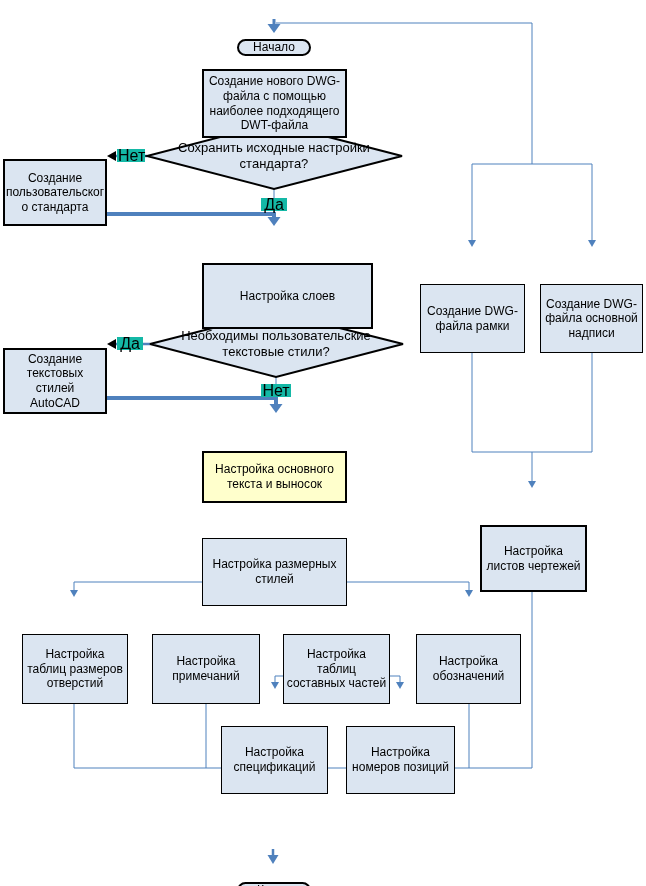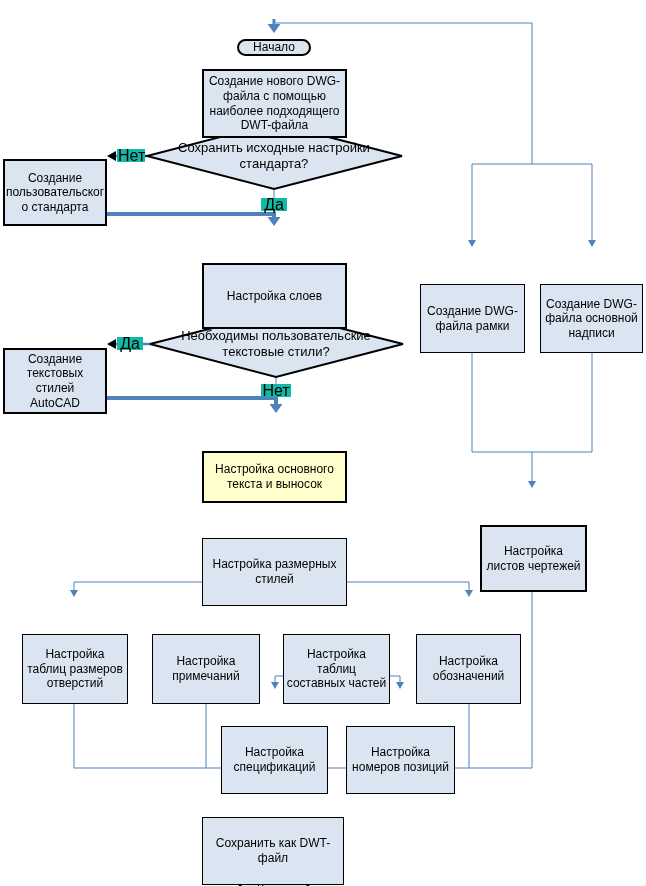--- a/index.html
+++ b/index.html
@@ -94,21 +94,21 @@
   <div class="node pill" style="left:237px;top:3px;width:74px;height:17px">Начало</div>
   <div class="node pill" style="left:237px;top:846px;width:74px;height:17px">Конец</div>
 
   <div class="node b2" style="left:202px;top:33px;width:145px;height:69px">Создание нового DWG-
 файла с помощью
 наиболее подходящего
 DWT-файла</div>
   <div class="node b2" style="left:3px;top:123px;width:104px;height:67px">Создание
 пользовательског
 о стандарта</div>
-  <div class="node b2" style="left:202px;top:227px;width:145px;height:66px">Настройка слоев</div>
+  <div class="node b2" style="left:202px;top:227px;width:171px;height:66px">Настройка слоев</div>
   <div class="node b2" style="left:3px;top:312px;width:104px;height:66px">Создание
 текстовых стилей
 AutoCAD</div>
   <div class="node b2 hl" style="left:202px;top:415px;width:145px;height:52px">Настройка основного
 текста и выносок</div>
   <div class="node" style="left:202px;top:502px;width:145px;height:68px">Настройка размерных
 стилей</div>
 
   <div class="dtext" style="left:160px;top:132px;width:228px;height:48px">Сохранить исходные настройки
 стандарта?</div>
@@ -129,22 +129,20 @@
 таблиц
 составных частей</div>
   <div class="node" style="left:416px;top:598px;width:105px;height:70px">Настройка
 обозначений</div>
 
   <div class="node" style="left:221px;top:690px;width:107px;height:68px">Настройка
 спецификаций</div>
   <div class="node" style="left:346px;top:690px;width:109px;height:68px">Настройка
 номеров позиций</div>
 
-  <div class="node" style="left:202px;top:781px;width:142px;height:68px">Сохранить как DWT-
-файл</div>
 
   <div class="node" style="left:420px;top:248px;width:105px;height:69px">Создание DWG-
 файла рамки</div>
   <div class="node" style="left:540px;top:248px;width:103px;height:69px">Создание DWG-
 файла основной
 надписи</div>
   <div class="node b2" style="left:480px;top:489px;width:107px;height:67px">Настройка
 листов чертежей</div>
 
 </div>

